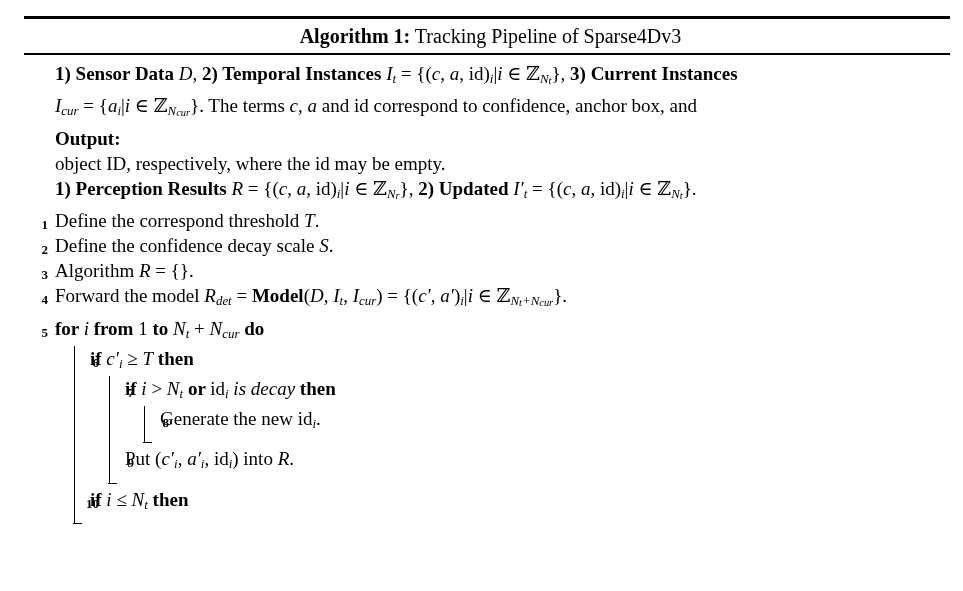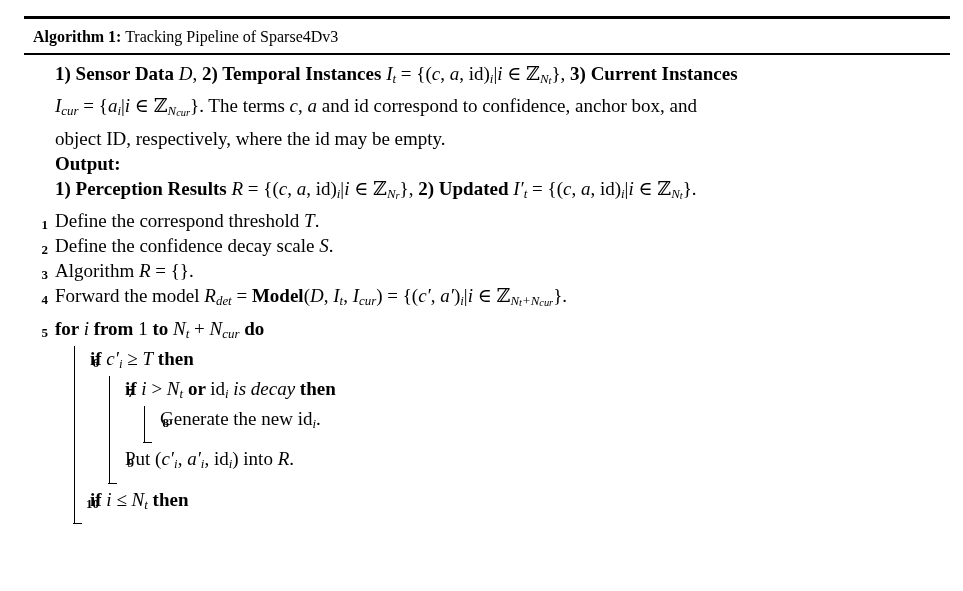--- a/index.html
+++ b/index.html
@@ -6,22 +6,22 @@
   body{
     width:963px;height:591px;background:#ffffff;color:#000000;
     font-family:"Liberation Serif","DejaVu Serif",serif;
     position:relative;overflow:hidden;
   }
   .algo{
     position:absolute;left:24px;top:16px;width:926px;
     border-top:3px solid #000;
   }
   .algo-title{
-    padding:5px 2px 4px 9px;font-size:16px;line-height:25px;
-    border-bottom:2px solid #000;white-space:nowrap;
+    padding:5px 2px 4px 9px;font-size:20px;line-height:25px;
+    border-bottom:2px solid #000;white-space:nowrap;text-align:center;
   }
   .algo-title .cap{font-weight:bold;}
   .content{
     position:relative;padding:6px 0 5px 31px;
     font-size:19px;line-height:25px;
   }
   .line{white-space:nowrap;}
   .num{
     position:absolute;left:0;width:24px;text-align:right;
     font-size:13px;font-weight:700;line-height:25px;
@@ -48,22 +48,22 @@
 <body>
 
 <div class="algo">
   <div class="algo-title">
     <span class="cap">Algorithm 1:</span><span> Tracking Pipeline of Sparse4Dv3</span>
   </div>
   <div class="content">
     <div id="preamble">
         <div class="line"><span class="r-b">1) Sensor Data </span><span class="r-m">D</span><span class="r-t">, </span><span class="r-b">2) Temporal Instances </span><span class="r-m">I</span><span class="r-sub">t</span><span class="r-t"> = {(</span><span class="r-m">c</span><span class="r-t">, </span><span class="r-m">a</span><span class="r-t">, id)</span><span class="r-sub">i</span><span class="r-t">|</span><span class="r-m">i</span><span class="r-t"> ∈ </span><span class="r-bb">ℤ</span><span class="r-sub">N</span><span class="r-sub2">t</span><span class="r-t">}, </span><span class="r-b">3) Current Instances</span></div>
         <div class="line"><span class="r-m">I</span><span class="r-sub">cur</span><span class="r-t"> = {</span><span class="r-m">a</span><span class="r-sub">i</span><span class="r-t">|</span><span class="r-m">i</span><span class="r-t"> ∈ </span><span class="r-bb">ℤ</span><span class="r-sub">N</span><span class="r-sub2">cur</span><span class="r-t">}. The terms </span><span class="r-m">c</span><span class="r-t">, </span><span class="r-m">a</span><span class="r-t"> and id correspond to confidence, anchor box, and</span></div>
+        <div class="line"><span class="r-b">Output:</span></div>
         <div class="line"><span class="r-t">object ID, respectively, where the id may be empty.</span></div>
-        <div class="line"><span class="r-b">Output:</span></div>
         <div class="line"><span class="r-b">1) Perception Results </span><span class="r-m">R</span><span class="r-t"> = {(</span><span class="r-m">c</span><span class="r-t">, </span><span class="r-m">a</span><span class="r-t">, id)</span><span class="r-sub">i</span><span class="r-t">|</span><span class="r-m">i</span><span class="r-t"> ∈ </span><span class="r-bb">ℤ</span><span class="r-sub">N</span><span class="r-sub2">r</span><span class="r-t">}, </span><span class="r-b">2) Updated </span><span class="r-m">I′</span><span class="r-sub">t</span><span class="r-t"> = {(</span><span class="r-m">c</span><span class="r-t">, </span><span class="r-m">a</span><span class="r-t">, id)</span><span class="r-sub">i</span><span class="r-t">|</span><span class="r-m">i</span><span class="r-t"> ∈ </span><span class="r-bb">ℤ</span><span class="r-sub">N</span><span class="r-sub2">t</span><span class="r-t">}.</span></div>
       </div>
     <div id="algo-body">
         <div class="line"><span class="num">1</span><span class="r-t">Define the correspond threshold </span><span class="r-m">T</span><span class="r-t">.</span></div>
         <div class="line"><span class="num">2</span><span class="r-t">Define the confidence decay scale </span><span class="r-m">S</span><span class="r-t">.</span></div>
         <div class="line"><span class="num">3</span><span class="r-t">Algorithm </span><span class="r-m">R</span><span class="r-t"> = {}.</span></div>
         <div class="line"><span class="num">4</span><span class="r-t">Forward the model </span><span class="r-m">R</span><span class="r-sub">det</span><span class="r-t"> = </span><span class="r-b">Model</span><span class="r-t">(</span><span class="r-m">D</span><span class="r-t">, </span><span class="r-m">I</span><span class="r-sub">t</span><span class="r-t">, </span><span class="r-m">I</span><span class="r-sub">cur</span><span class="r-t">) = {(</span><span class="r-m">c′</span><span class="r-t">, </span><span class="r-m">a′</span><span class="r-t">)</span><span class="r-sub">i</span><span class="r-t">|</span><span class="r-m">i</span><span class="r-t"> ∈ </span><span class="r-bb">ℤ</span><span class="r-sub">N</span><span class="r-sub2">t</span><span class="r-sub">+</span><span class="r-sub">N</span><span class="r-sub2">cur</span><span class="r-t">}.</span></div>
         <div class="line"><span class="num">5</span><span class="r-b">for </span><span class="r-m">i</span><span class="r-b"> from </span><span class="r-t">1</span><span class="r-b"> to </span><span class="r-m">N</span><span class="r-sub">t</span><span class="r-t"> + </span><span class="r-m">N</span><span class="r-sub">cur</span><span class="r-b"> do</span></div>
         <div class="block">
           <div class="line"><span class="num">6</span><span class="r-b">if </span><span class="r-m">c′</span><span class="r-sub">i</span><span class="r-t"> ≥ </span><span class="r-m">T</span><span class="r-b"> then</span></div>

